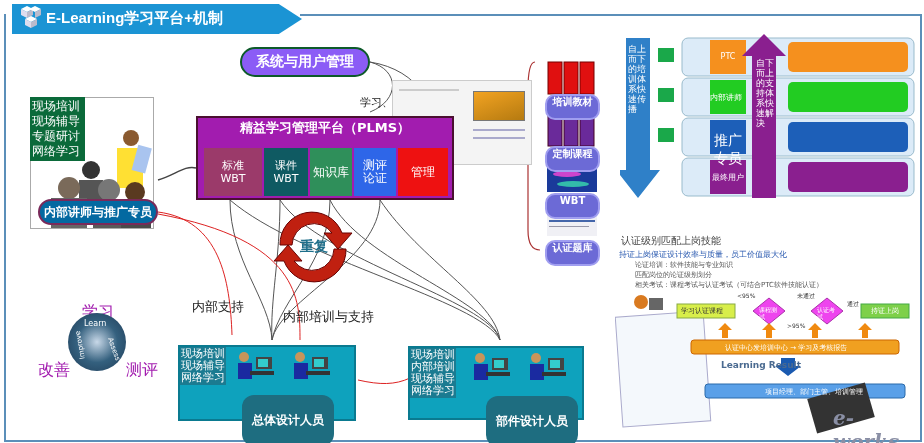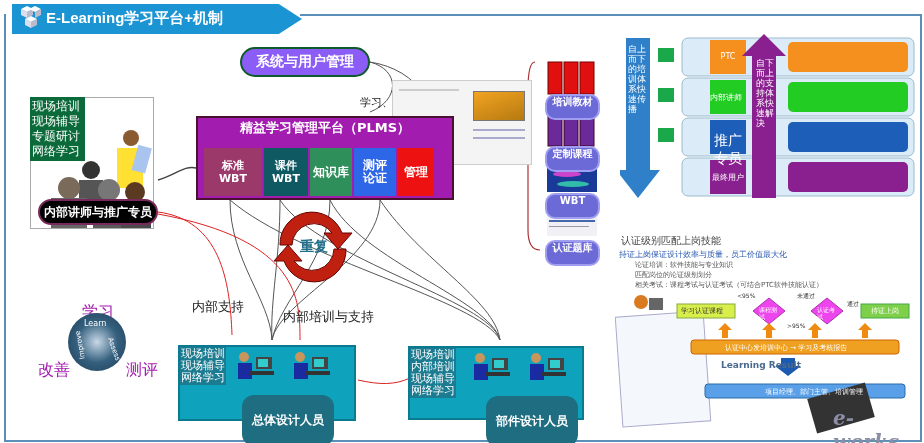--- a/index.html
+++ b/index.html
@@ -8,25 +8,25 @@
 #frame{left:4px;top:14px;width:918px;height:428px;border:2px solid #5b8fb9;border-top:none}
 #frameTop{left:300px;top:14px;width:622px;height:2px;background:#5b8fb9}
 #titlebar{left:12px;top:4px;width:290px;height:30px;background:#1b94d4;clip-path:polygon(0 0,92% 0,100% 50%,92% 100%,0 100%)}
 #titletext{left:46px;top:9px;color:#fff;font-weight:bold;font-size:15px;font-family:"Liberation Sans",sans-serif}
 #logo{left:16px;top:6px;width:28px;height:30px}
 .pill{border-radius:20px;color:#fff;font-weight:bold;text-align:center;display:flex;align-items:center;justify-content:center}
 #sysmgmt{left:240px;top:47px;width:130px;height:30px;background:#8b5cf6;border:2px solid #0d5a2a;font-size:14px}
 #learnmgmt{left:360px;top:95px;font-size:11px;color:#222}
 #plms{left:196px;top:116px;width:258px;height:84px;background:#a21caf;border:2px solid #4a1030}
 #plmsTitle{left:0;top:0;width:100%;height:20px;color:#fff;font-weight:bold;font-size:13px;text-align:center;line-height:20px}
-.mod{position:absolute;top:30px;height:48px;color:#fff;font-weight:bold;display:flex;align-items:center;justify-content:center;text-align:center;font-size:11px;line-height:13px}
+.mod{position:absolute;top:30px;height:48px;color:#fff;font-weight:normal;display:flex;align-items:center;justify-content:center;text-align:center;font-size:11px;line-height:13px}
 #screenshot1{left:392px;top:80px;width:140px;height:85px;background:#f4f4f4;border:1px solid #ccc}
 #leftbox{left:30px;top:97px;width:124px;height:132px;border:1px solid #aaa;background:#fff}
 #leftlist{left:30px;top:97px;width:55px;background:#0b6a3a;color:#fff;font-size:12px;line-height:15px;padding:2px}
-#leftpill{left:38px;top:199px;width:120px;height:26px;background:#000000;border:2px solid #7a2a5a;font-size:12px}
+#leftpill{left:38px;top:199px;width:120px;height:26px;background:#0369a1;border:2px solid #7a2a5a;font-size:12px}
 .tagpill{position:absolute;left:545px;width:55px;height:26px;background:#6c6ad6;border:2px solid #a09ef0;border-radius:10px;color:#fff;font-size:10px;font-weight:bold;text-align:center;line-height:12px}
 #cycle{left:68px;top:313px;width:58px;height:58px;border-radius:50%;background:radial-gradient(circle,#c8d8e8 0%,#34607e 50%,#1e3a55 100%)}
 .cyc-label{position:absolute;font-size:16px;font-weight:normal;color:#a21caf}
 .teambox{position:absolute;background:#0ea2bd;border:2px solid #0a7a90}
 .teamlist{position:absolute;background:#1b7b91;color:#fff;font-size:11px;line-height:12px;padding:1px}
 .teampill{position:absolute;background:#1e6d80;color:#fff;font-weight:bold;font-size:12px;border-radius:12px;padding:17px 10px}
 .label-blue{position:absolute;font-size:13px;color:#222}
 #rightTop{left:620px;top:30px;width:298px;height:172px}
 #rightBot{left:615px;top:234px;width:305px;height:200px}
 </style>
@@ -83,21 +83,21 @@
 
 <div id="plms" class="abs">
   <div id="plmsTitle" class="abs">精益学习管理平台（PLMS）</div>
   <div class="mod" style="left:6px;width:58px;background:#9b3a6a;white-space:pre">标准
 WBT</div>
   <div class="mod" style="left:66px;width:44px;background:#0f5a62;white-space:pre">课件
 WBT</div>
   <div class="mod" style="left:112px;width:42px;background:#2f8f5a;font-size:12px">知识库</div>
   <div class="mod" style="left:156px;width:42px;background:#2e66e8;white-space:pre;font-size:12px">测评
 论证</div>
-  <div class="mod" style="left:200px;width:36px;background:#ee1111;font-size:12px">管理</div>
+  <div class="mod" style="left:200px;width:50px;background:#ee1111;font-size:12px">管理</div>
 </div>
 
 <div id="leftbox" class="abs">
   <svg width="124" height="132" style="position:absolute;left:0;top:0">
     <circle cx="100" cy="40" r="8" fill="#8a5a30"></circle>
       <rect x="86" y="50" width="26" height="40" fill="#ffe033"></rect>
       <rect x="104" y="48" width="14" height="26" fill="#a9c4ef" transform="rotate(15 110 60)"></rect>
     <circle cx="60" cy="72" r="9" fill="#333"></circle>
       <rect x="48" y="82" width="24" height="30" fill="#555"></rect>
     <circle cx="38" cy="90" r="11" fill="#7a6a5a"></circle>

